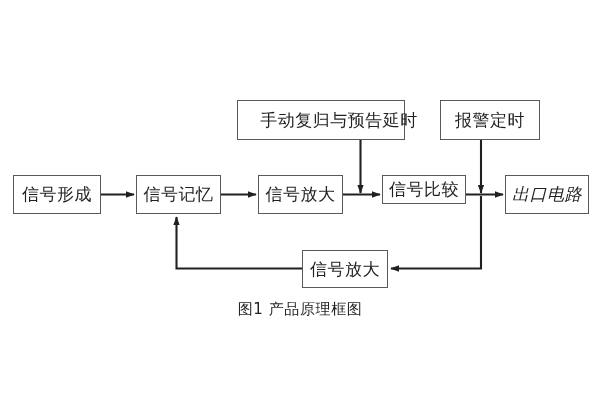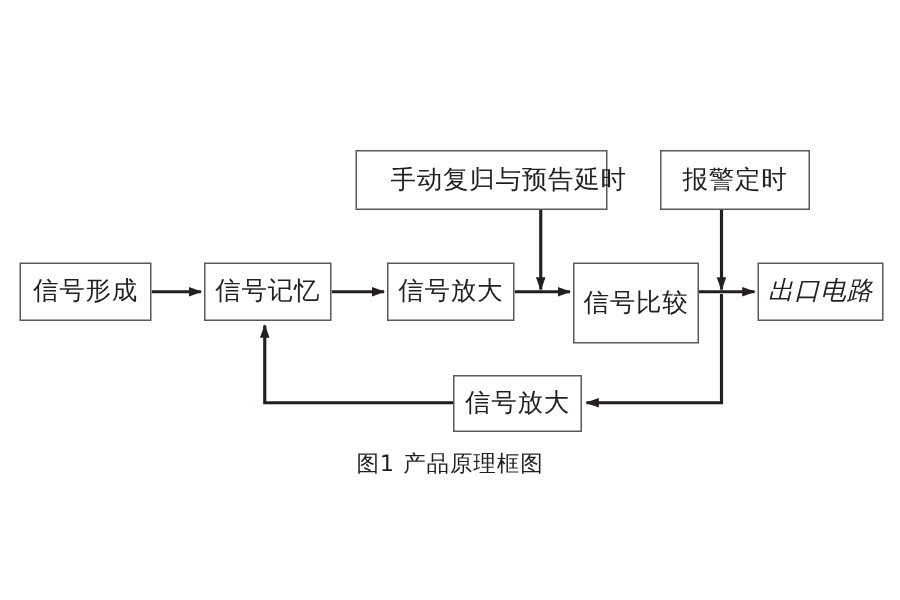--- a/index.html
+++ b/index.html
@@ -38,21 +38,21 @@
   }
   .flow-box .box-label {
     display: block;
     line-height: 1;
     white-space: nowrap;
   }
   
   #node-signal-formation { left: 13px;  top: 175px; width: 88px;  height: 39px; font-size: 17px; }
   #node-signal-memory    { left: 136px; top: 175px; width: 85px;  height: 39px; font-size: 17px; text-align: right; }
   #node-signal-amplify   { left: 258px; top: 175px; width: 85px;  height: 39px; font-size: 17px; }
-  #node-signal-compare   { left: 382px; top: 175px; width: 84px;  height: 54px; font-size: 17px; }
+  #node-signal-compare   { left: 382px; top: 175px; width: 84px;  height: 29px; font-size: 17px; }
   #node-output-circuit   { left: 505px; top: 175px; width: 84px;  height: 39px; font-size: 17px; font-style: italic; }
   #node-manual-reset     { left: 237px; top: 100px; width: 168px; height: 40px; font-size: 17px; padding-left: 36px; }
   #node-alarm-timer      { left: 440px; top: 100px; width: 100px;  height: 40px; font-size: 17px; }
   #node-signal-control   { left: 302px; top: 250px; width: 86px;  height: 38px; font-size: 17px; }
 
   
   #figure-caption {
     position: absolute;
     left: 0;
     top: 300px;

